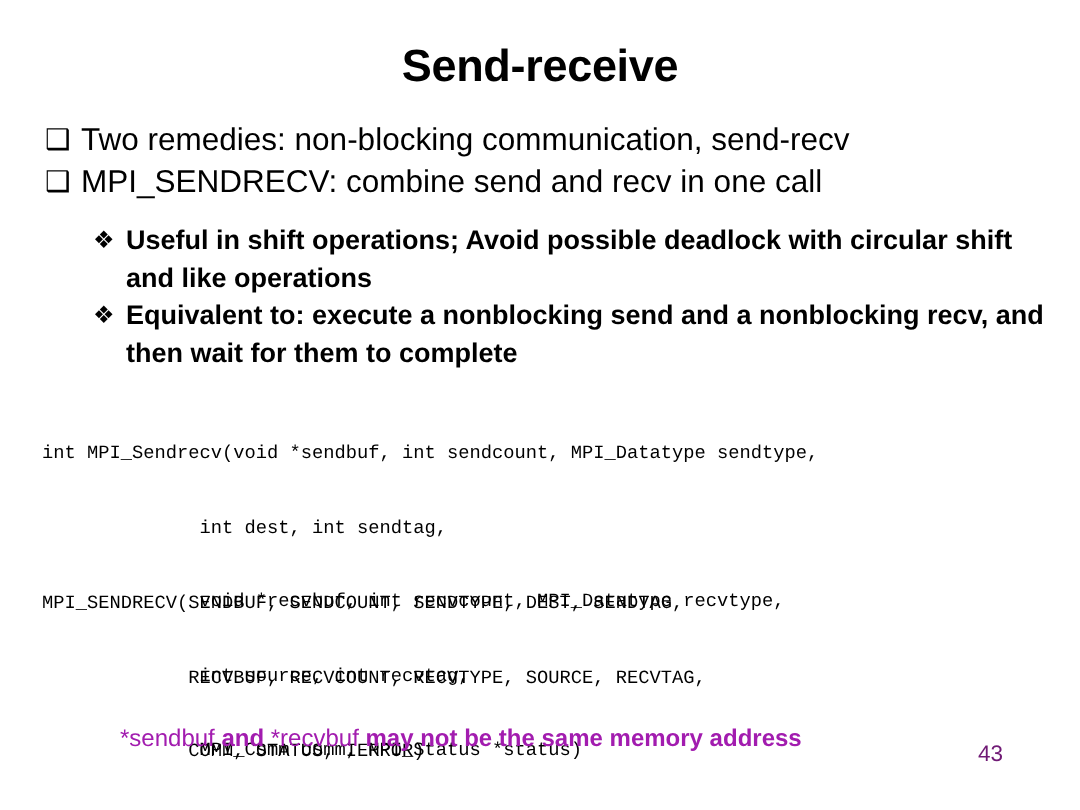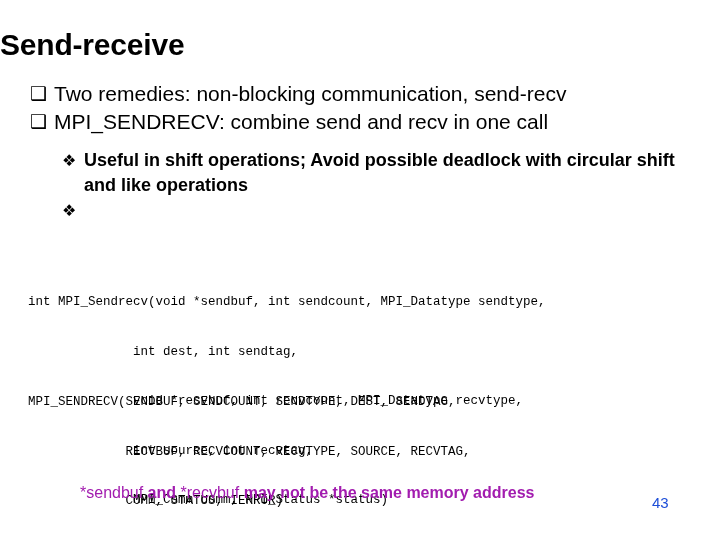--- a/index.html
+++ b/index.html
@@ -22,21 +22,21 @@
     height: 540px;
     box-sizing: border-box;
   }
 
   
   .title {
     position: absolute;
     top: 28px;
     left: 0;
     width: 720px;
-    text-align: left;
+    text-align: center;
     font-size: 30px;
     font-weight: bold;
     line-height: 34px;
     letter-spacing: -0.2px;
     color: #000000;
   }
 
   
   .body {
     position: absolute;
@@ -124,21 +124,21 @@
   .note .mono {
     font-weight: normal;
   }
 
   .page-number {
     position: absolute;
     top: 493px;
     left: 652px;
     font-size: 15px;
     line-height: 20px;
-    color: #1d4ed8;
+    color: #701a75;
   }
 </style>
 </head>
 <body>
 
 <div class="slide">
 
   <div class="title">Send-receive</div>
 
   <div class="body">
@@ -155,20 +155,21 @@
 
     <div style="height:12px"></div>
 
     <div class="bullet-l2">
       <span class="marker">❖</span>
       <span class="txt">Useful in shift operations; Avoid possible deadlock with circular shift and like operations</span>
     </div>
 
     <div class="bullet-l2">
       <span class="marker">❖</span>
+      <span class="txt">Equivalent to: execute a nonblocking send and a nonblocking recv, and then wait for them to complete</span>
     </div>
 
   </div>
 
   <div class="code" id="c-code">
     <div class="ln">int MPI_Sendrecv(void *sendbuf, int sendcount, MPI_Datatype sendtype,</div>
     <div class="ln">              int dest, int sendtag,</div>
     <div class="ln">              void *recvbuf, int recvcount, MPI_Datatype recvtype,</div>
     <div class="ln">              int source, int recvtag,</div>
     <div class="ln">              MPI_Comm comm, MPI_Status *status)</div>

